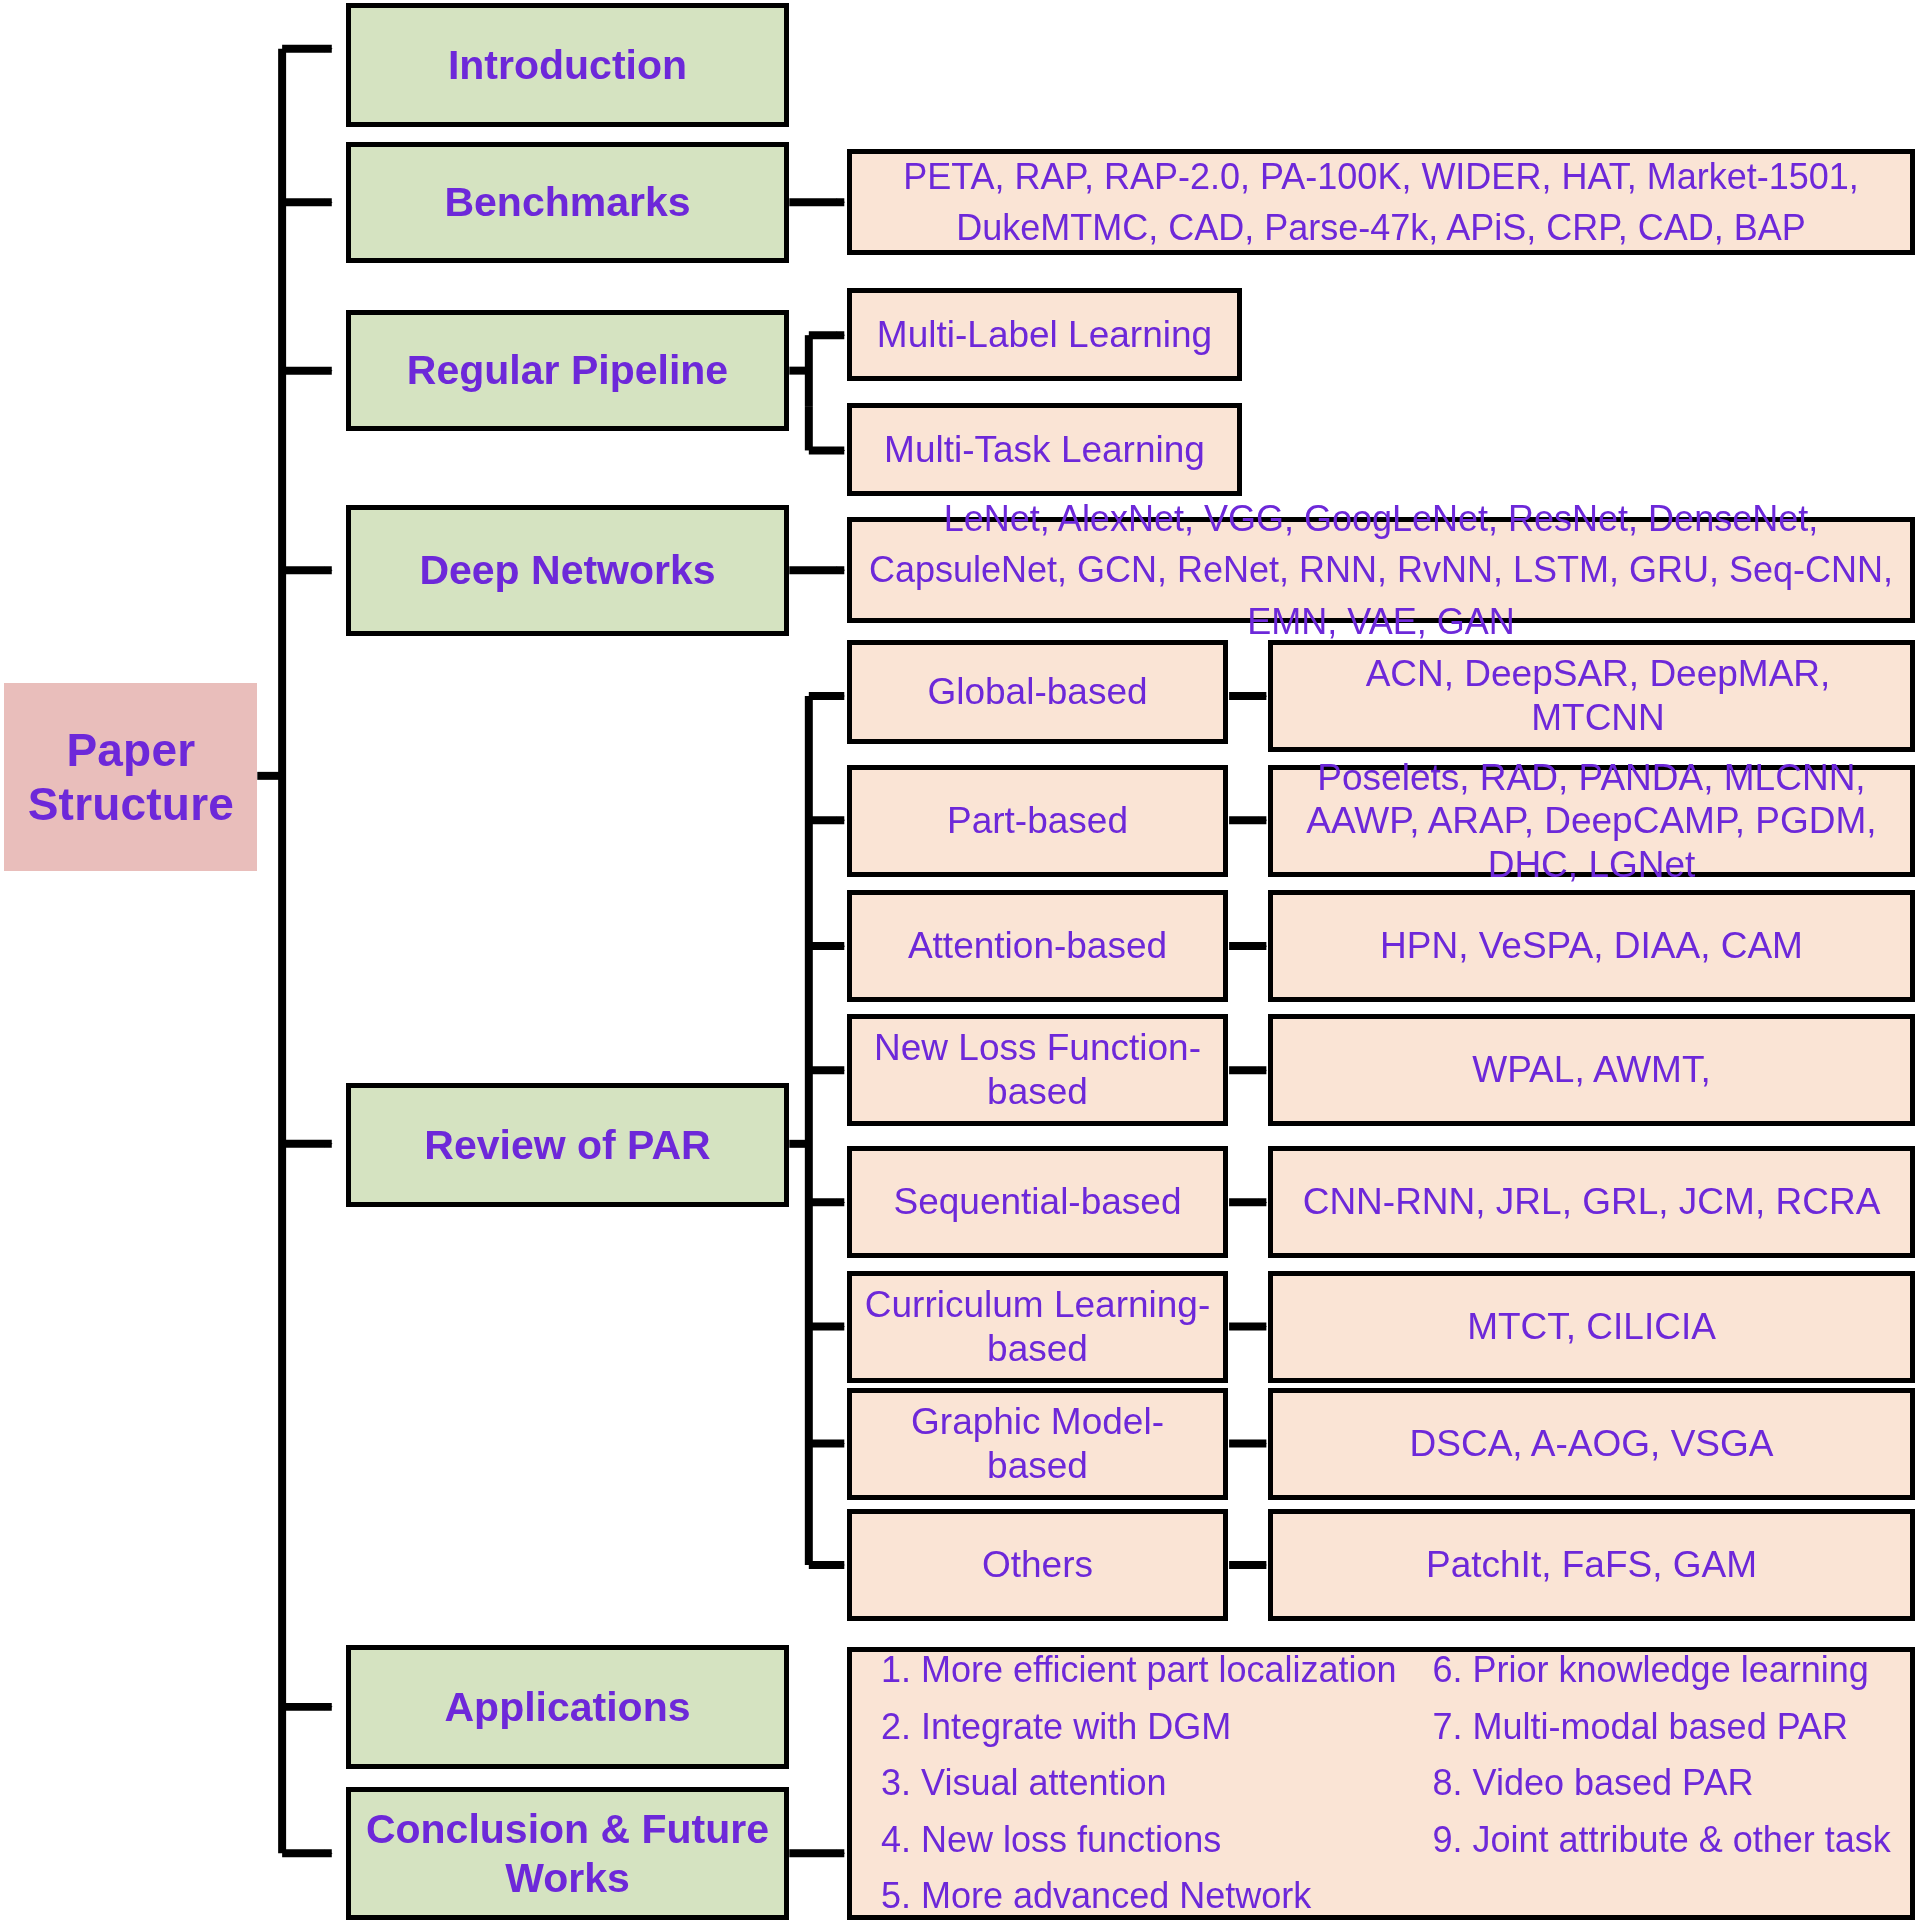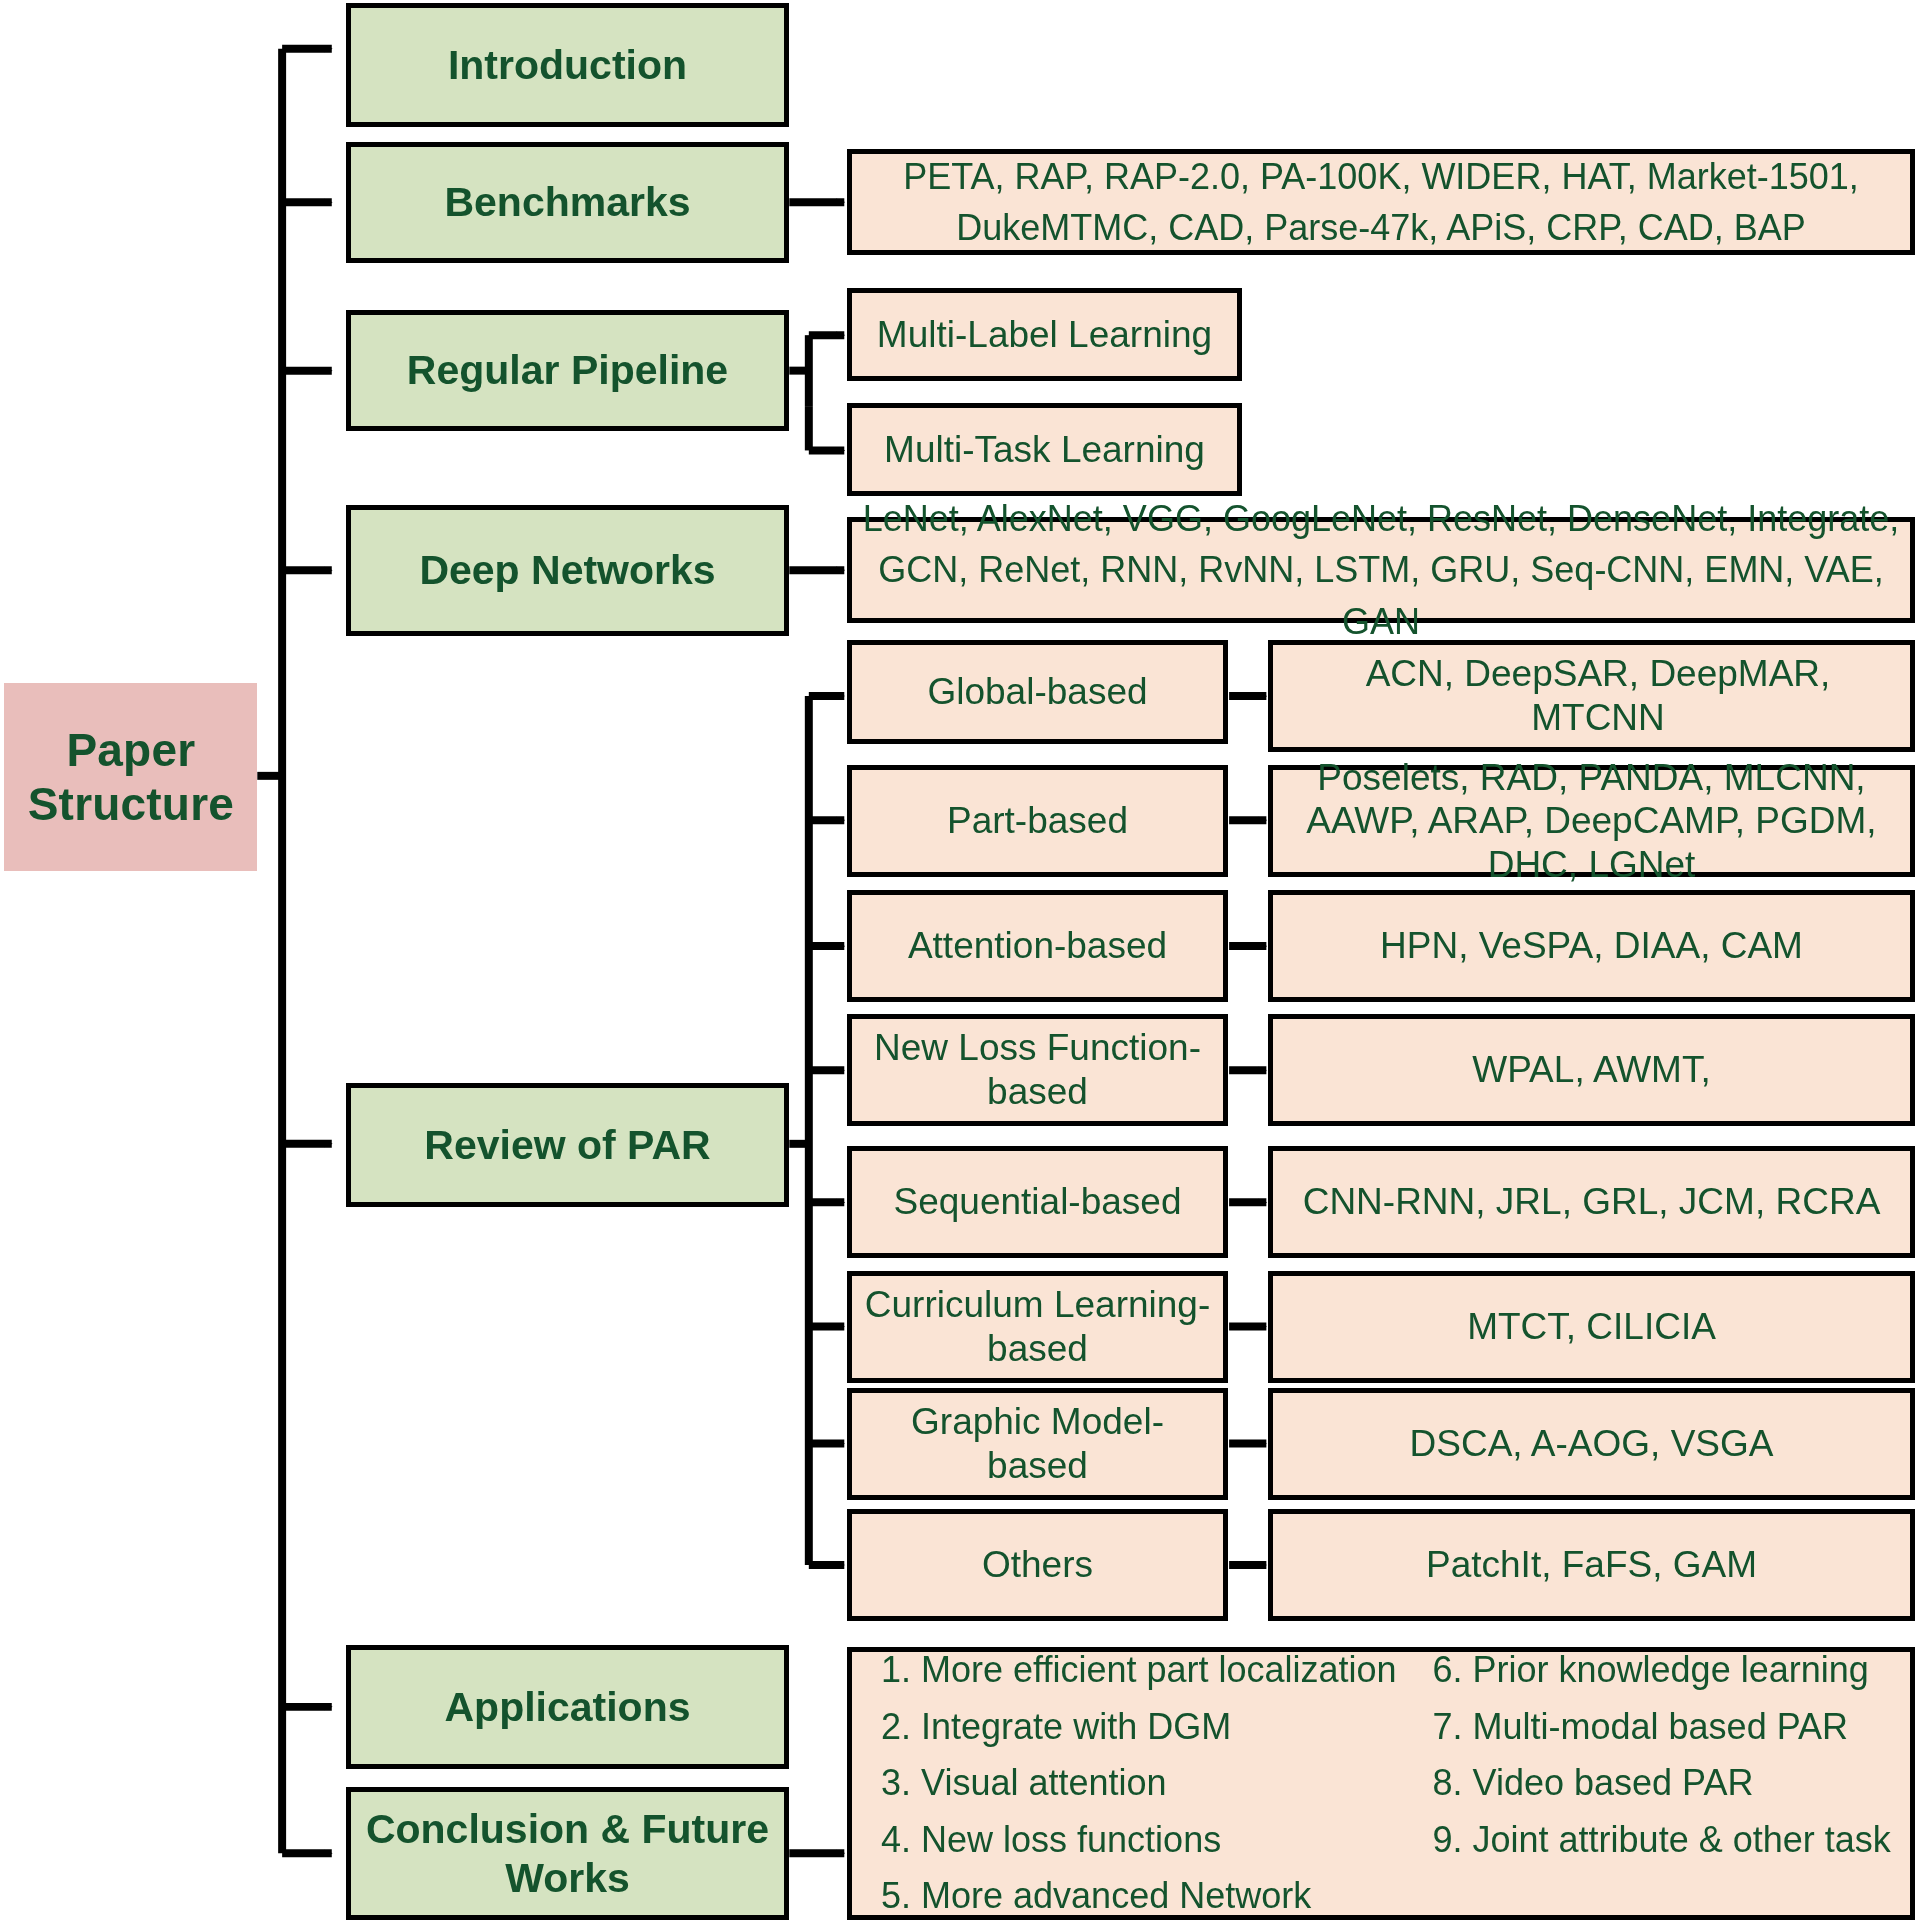--- a/index.html
+++ b/index.html
@@ -13,21 +13,21 @@
   #wires{position:absolute;left:0;top:0;width:1920px;height:1925px;pointer-events:none;}
   .node{
     position:absolute;
     box-sizing:border-box;
     border:5.3px solid #000000;
     display:flex;
     align-items:center;
     justify-content:center;
     text-align:center;
     line-height:1.18;
-    color:#14532d;
+    color:#6d28d9;
   }
   .node .txt{display:block;width:100%;padding:0 8.9px;}
   .root-node{
     background:#E9BEBB;
     border:none;
     font-weight:bold;
     font-size:46px;
     letter-spacing:0.2px;
   }
   .green{
@@ -180,21 +180,21 @@
   </div>
 
   <div class="node peach" style="left:847px;top:288px;width:395px;height:93px;">
     <span class="txt">Multi-Label Learning</span>
   </div>
   <div class="node peach" style="left:847px;top:403px;width:395px;height:93px;">
     <span class="txt">Multi-Task Learning</span>
   </div>
 
   <div class="node peach wide-list" style="left:847px;top:517px;width:1068px;height:106px;">
-    <span class="txt">LeNet, AlexNet, VGG, GoogLeNet, ResNet, DenseNet, Integrate, GCN, ReNet, RNN, RvNN, LSTM, GRU, Seq-CNN, EMN, VAE, GAN</span>
+    <span class="txt">LeNet, AlexNet, VGG, GoogLeNet, ResNet, DenseNet, CapsuleNet, GCN, ReNet, RNN, RvNN, LSTM, GRU, Seq-CNN, EMN, VAE, GAN</span>
   </div>
 
   <div class="node peach" style="left:847px;top:640px;width:381px;height:104px;">
     <span class="txt">Global-based</span>
   </div>
   <div class="node peach" style="left:847px;top:765px;width:381px;height:112px;">
     <span class="txt">Part-based</span>
   </div>
   <div class="node peach" style="left:847px;top:890px;width:381px;height:112px;">
     <span class="txt">Attention-based</span>

